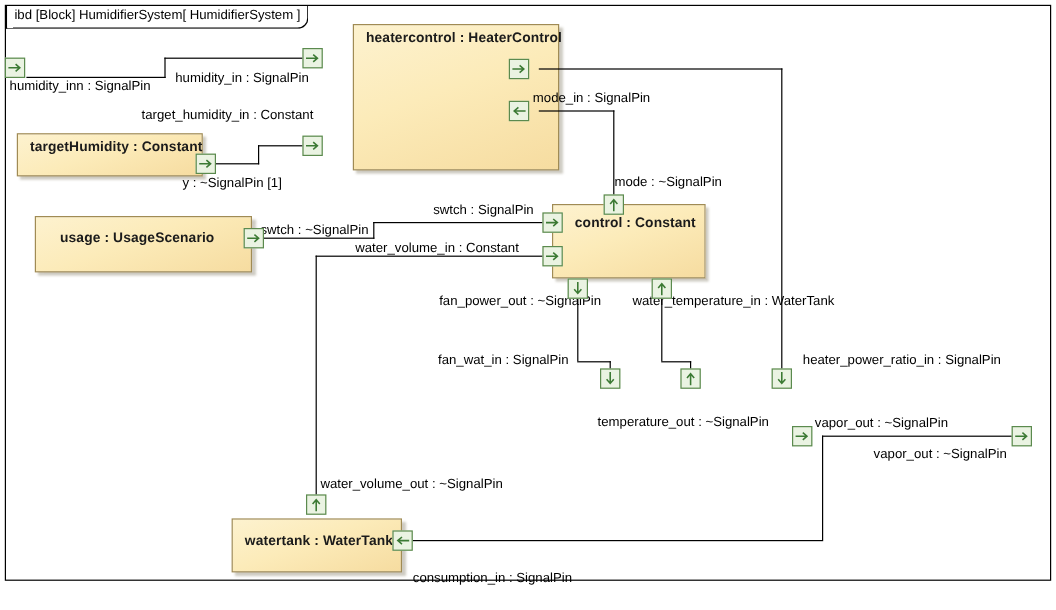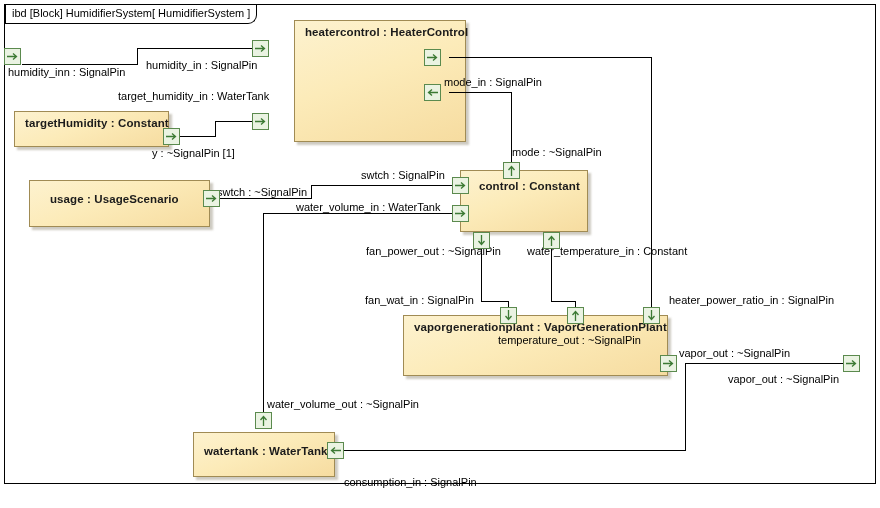--- a/index.html
+++ b/index.html
@@ -145,23 +145,20 @@
   </div>
 
   <div class="part" style="left:29px; top:180px; width:181px; height:47px;">
     <div class="part-label" style="left:20px; top:12px;">usage : UsageScenario</div>
   </div>
 
   <div class="part" style="left:460px; top:170px; width:128px; height:62px;">
     <div class="part-label" style="left:18px; top:9px;">control : Constant</div>
   </div>
 
-  <div class="part" style="left:403px; top:315px; width:265px; height:61px;">
-    <div class="part-label">vaporgenerationplant : VaporGenerationPlant</div>
-  </div>
 
   <div class="part" style="left:193px; top:420px; width:142px; height:45px;margin-top:12px;">
     <div class="part-label" style="left:10px; top:12px;">watertank : WaterTank</div>
   </div>
 
   <div class="port" style="left:4px; top:48px;">
     <svg width="15" height="15" viewBox="0 0 15 15">
       <path d="M2 7.5 H11 M8 4.5 L11.5 7.5 L8 10.5" fill="none" stroke="#3c7a34" stroke-width="1.3"></path>
     </svg>
   </div>
@@ -271,42 +268,42 @@
   <div class="port" style="left:327px; top:442px;">
     <svg width="15" height="15" viewBox="0 0 15 15">
       <path d="M13 7.5 H4 M7 4.5 L3.5 7.5 L7 10.5" fill="none" stroke="#3c7a34" stroke-width="1.3"></path>
     </svg>
   </div>
 
   <div class="lbl" style="left:8px; top:66px;">humidity_inn : SignalPin</div>
 
   <div class="lbl" style="left:146px; top:59px;">humidity_in : SignalPin</div>
 
-  <div class="lbl" style="left:118px; top:90px;">target_humidity_in : WaterTank</div>
+  <div class="lbl" style="left:118px; top:90px;">target_humidity_in : Constant</div>
 
 
   <div class="lbl" style="left:444px; top:76px;">mode_in : SignalPin</div>
 
   <div class="lbl" style="left:152px; top:147px;">y : ~SignalPin [1]</div>
 
   <div class="lbl" style="left:217px; top:186px;">swtch : ~SignalPin</div>
 
   <div class="lbl" style="left:361px; top:169px;">swtch : SignalPin</div>
 
-  <div class="lbl" style="left:296px; top:201px;">water_volume_in : WaterTank</div>
+  <div class="lbl" style="left:296px; top:201px;">water_volume_in : Constant</div>
 
   <div class="lbl" style="left:512px; top:146px;">mode : ~SignalPin</div>
 
   <div class="lbl" style="left:366px; top:245px;">fan_power_out : ~SignalPin</div>
 
-  <div class="lbl" style="left:527px; top:245px;">water_temperature_in : Constant</div>
+  <div class="lbl" style="left:527px; top:245px;">water_temperature_in : WaterTank</div>
 
   <div class="lbl" style="left:365px; top:294px;">fan_wat_in : SignalPin</div>
 
-  <div class="lbl" style="left:498px; top:294px;margin-top:40px;">temperature_out : ~SignalPin</div>
+  <div class="lbl" style="left:498px; top:306px;margin-top:40px;">temperature_out : ~SignalPin</div>
 
   <div class="lbl" style="left:657px; top:294px;padding-left:12px;">heater_power_ratio_in : SignalPin</div>
 
   <div class="lbl" style="left:679px; top:347px;">vapor_out : ~SignalPin</div>
 
   <div class="lbl" style="left:728px; top:373px;">vapor_out : ~SignalPin</div>
 
   <div class="lbl" style="left:267px; top:398px;">water_volume_out : ~SignalPin</div>
 
   <div class="lbl" style="left:344px; top:434px;margin-top:42px;">consumption_in : SignalPin</div>

